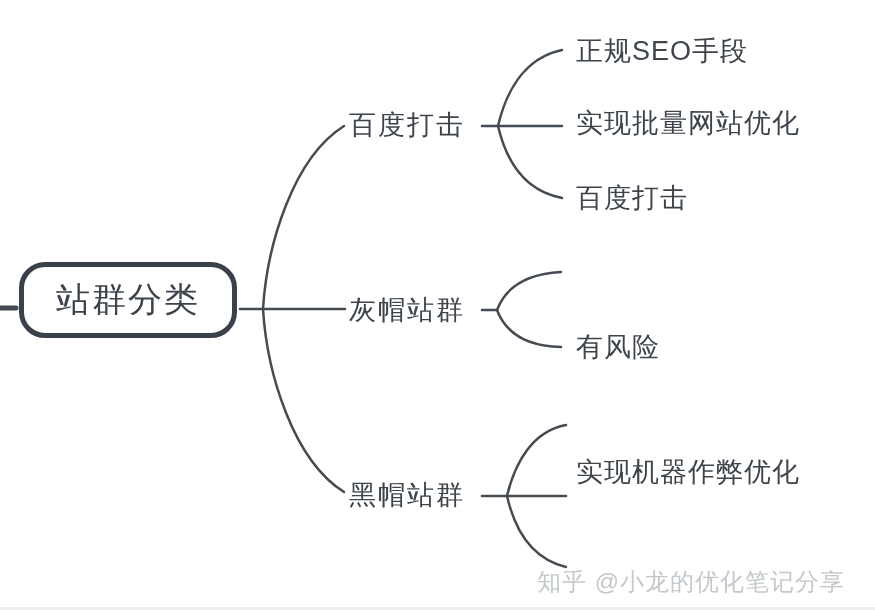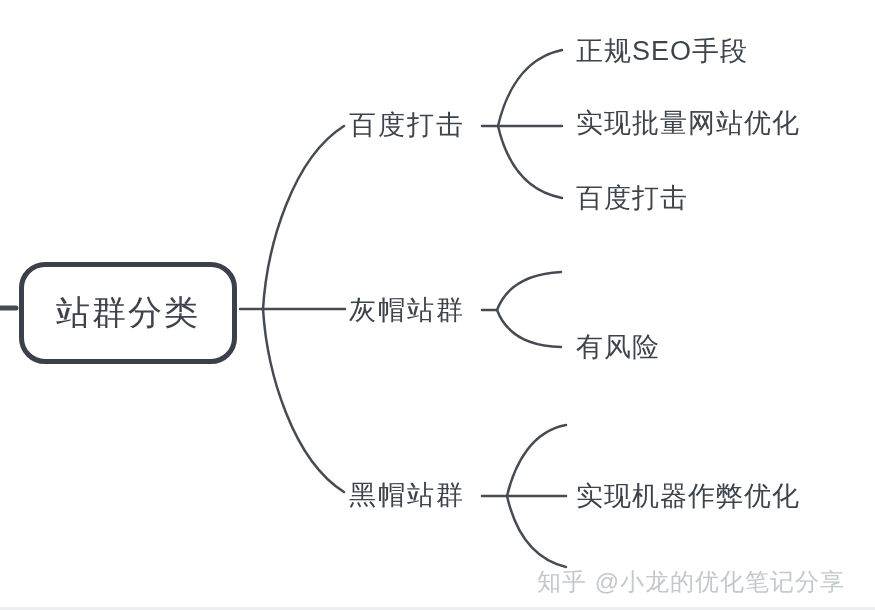--- a/index.html
+++ b/index.html
@@ -20,21 +20,21 @@
     position: absolute;
     left: 0;
     top: 0;
     z-index: 1;
   }
   .root-node {
     position: absolute;
     left: 19px;
     top: 262px;
     width: 218px;
-    height: 102px;
+    height: 76px;
     border: 5px solid #3a414a;
     border-radius: 26px;
     background: #ffffff;
     display: flex;
     align-items: center;
     justify-content: center;
     z-index: 3;
     box-sizing: border-box;
   }
   .root-node span {
@@ -125,19 +125,19 @@
   <div class="branch-label" style="top:125px;">百度打击</div>
   <div class="branch-label" style="top:310px;">灰帽站群</div>
   <div class="branch-label" style="top:495px;">黑帽站群</div>
 
   <div class="leaf-label" style="top:51px;">正规SEO手段</div>
   <div class="leaf-label" style="top:123px;">实现批量网站优化</div>
   <div class="leaf-label" style="top:198px;">百度打击</div>
 
   <div class="leaf-label" style="top:347px;">有风险</div>
 
-  <div class="leaf-label" style="top:496px;">实现机器作弊优化</div>
+  <div class="leaf-label" style="top:472px;">实现机器作弊优化</div>
 
   <div class="watermark">知乎 @小龙的优化笔记分享</div>
 
   <div class="bottom-strip"></div>
 
 </div>
 
 </body></html>

